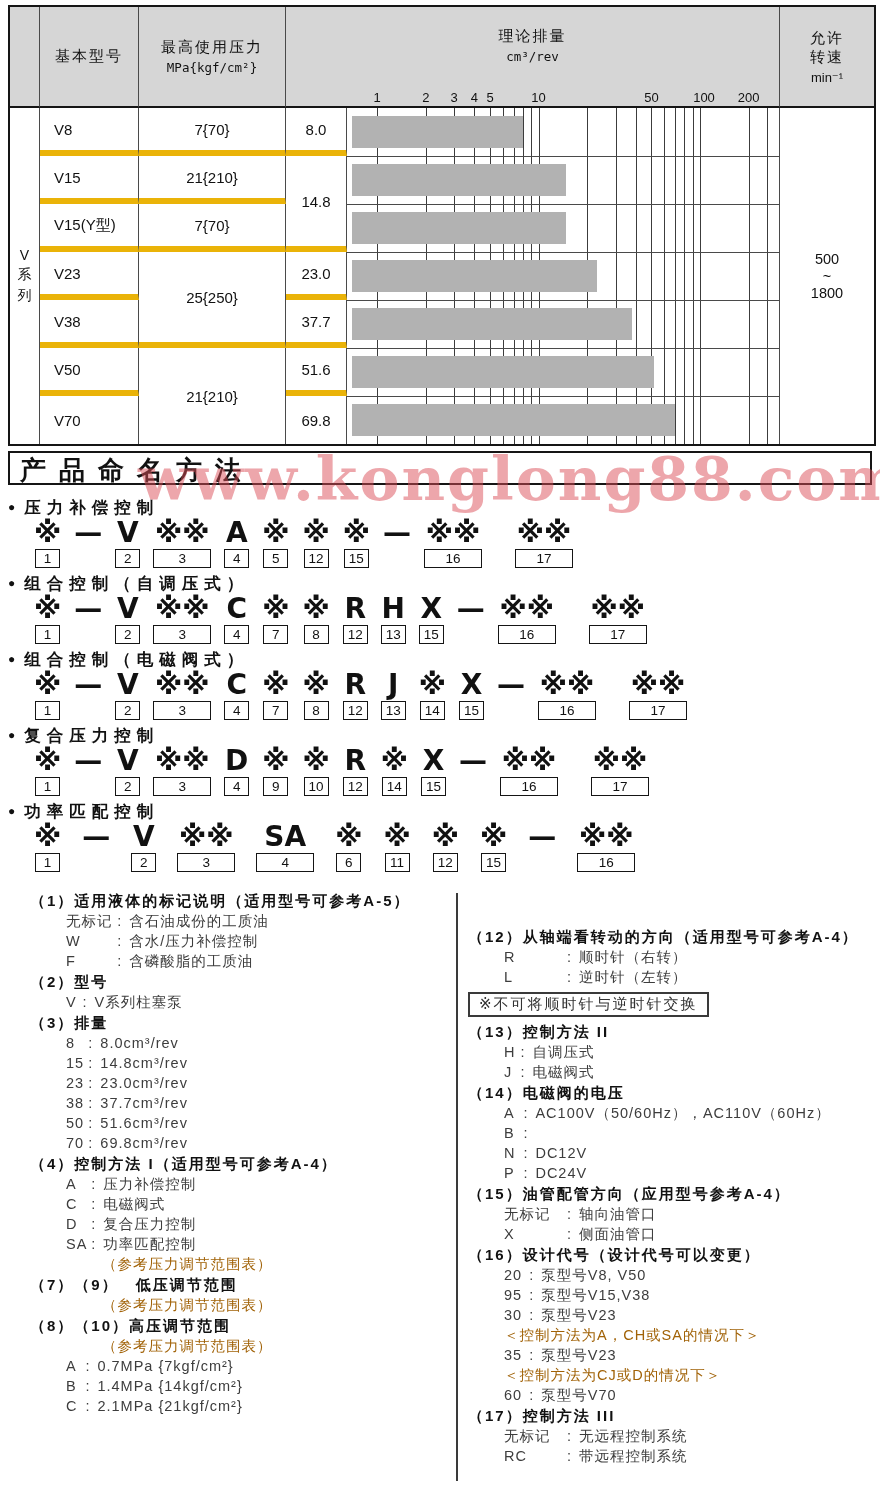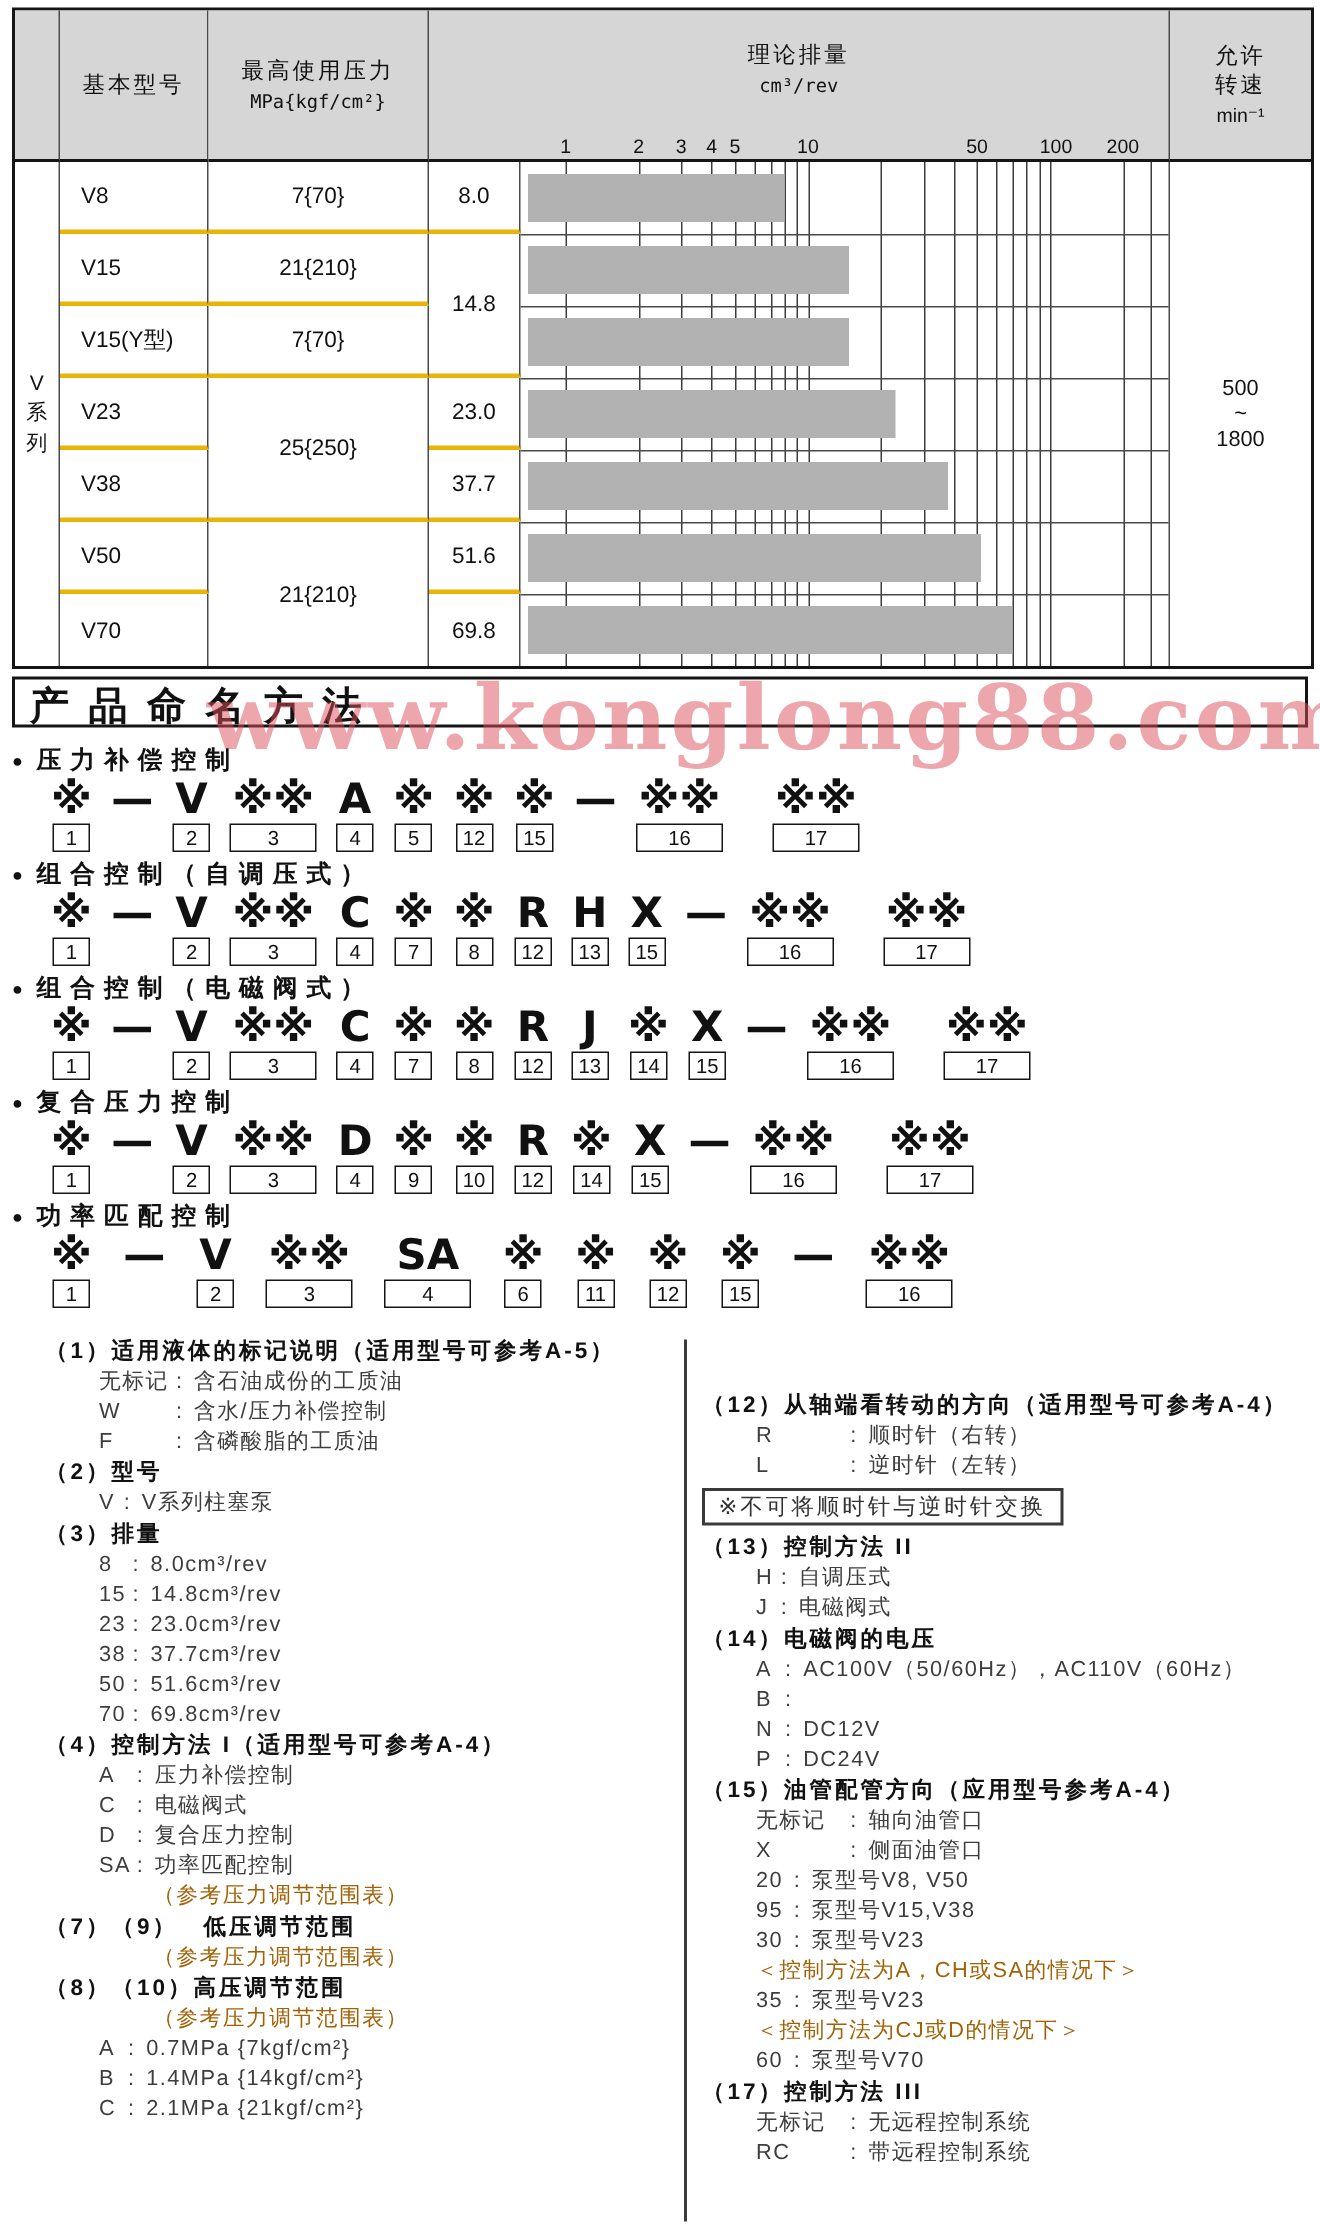--- a/index.html
+++ b/index.html
@@ -4,21 +4,21 @@
 <style>
   html,body{margin:0;padding:0;background:#e8e8e8;}
   #page{position:relative;width:880px;height:1486px;background:#ffffff;margin:0 auto;
         font-family:"Liberation Sans","DejaVu Sans",sans-serif;color:#111;overflow:hidden;}
 
   
   #spec-table{position:absolute;left:8px;top:5px;width:864px;
     display:grid;grid-template-columns:30px 99px 147px 61px 433px 94px;
     grid-template-rows:101px repeat(7,48px);
     border:2px solid #151515;box-sizing:content-box;background:#fff;}
-  .c{border-right:1px solid #4a4a4a;border-bottom:3px solid #eab308;
+  .c{border-right:1px solid #4a4a4a;border-bottom:6px solid #eab308;
      display:flex;align-items:center;justify-content:center;box-sizing:border-box;
      font-size:15px;}
   .noR{border-right:none!important;}
   .noB{border-bottom:none!important;}
   .hdr{background:#d6d6d6;border-bottom:2px solid #151515;flex-direction:column;}
   .hdr .l1{font-size:15px;letter-spacing:2px;}
   .hdr .l2{font-size:12.5px;font-family:"DejaVu Sans Mono","Liberation Mono",monospace;margin-top:3px;}
   .model-cell{justify-content:flex-start;padding-left:14px;}
   #series-cell{flex-direction:column;gap:3px;font-size:14px;}
   #speed-cell{flex-direction:column;font-size:14.5px;line-height:17px;}
@@ -619,20 +619,21 @@
           <span class="k">无标记</span>
           <span class="cl">:</span>
           <span class="v">轴向油管口</span>
         </div>
         <div class="note-sub">
           <span class="k">X</span>
           <span class="cl">:</span>
           <span class="v">侧面油管口</span>
         </div>
       </div><div class="note-item" style="--kw: 1.6em;">
+        <div class="note-head">（16）设计代号（设计代号可以变更）</div>
         <div class="note-sub">
           <span class="k">20</span>
           <span class="cl">:</span>
           <span class="v">泵型号V8, V50</span>
         </div>
         <div class="note-sub">
           <span class="k">95</span>
           <span class="cl">:</span>
           <span class="v">泵型号V15,V38</span>
         </div>

